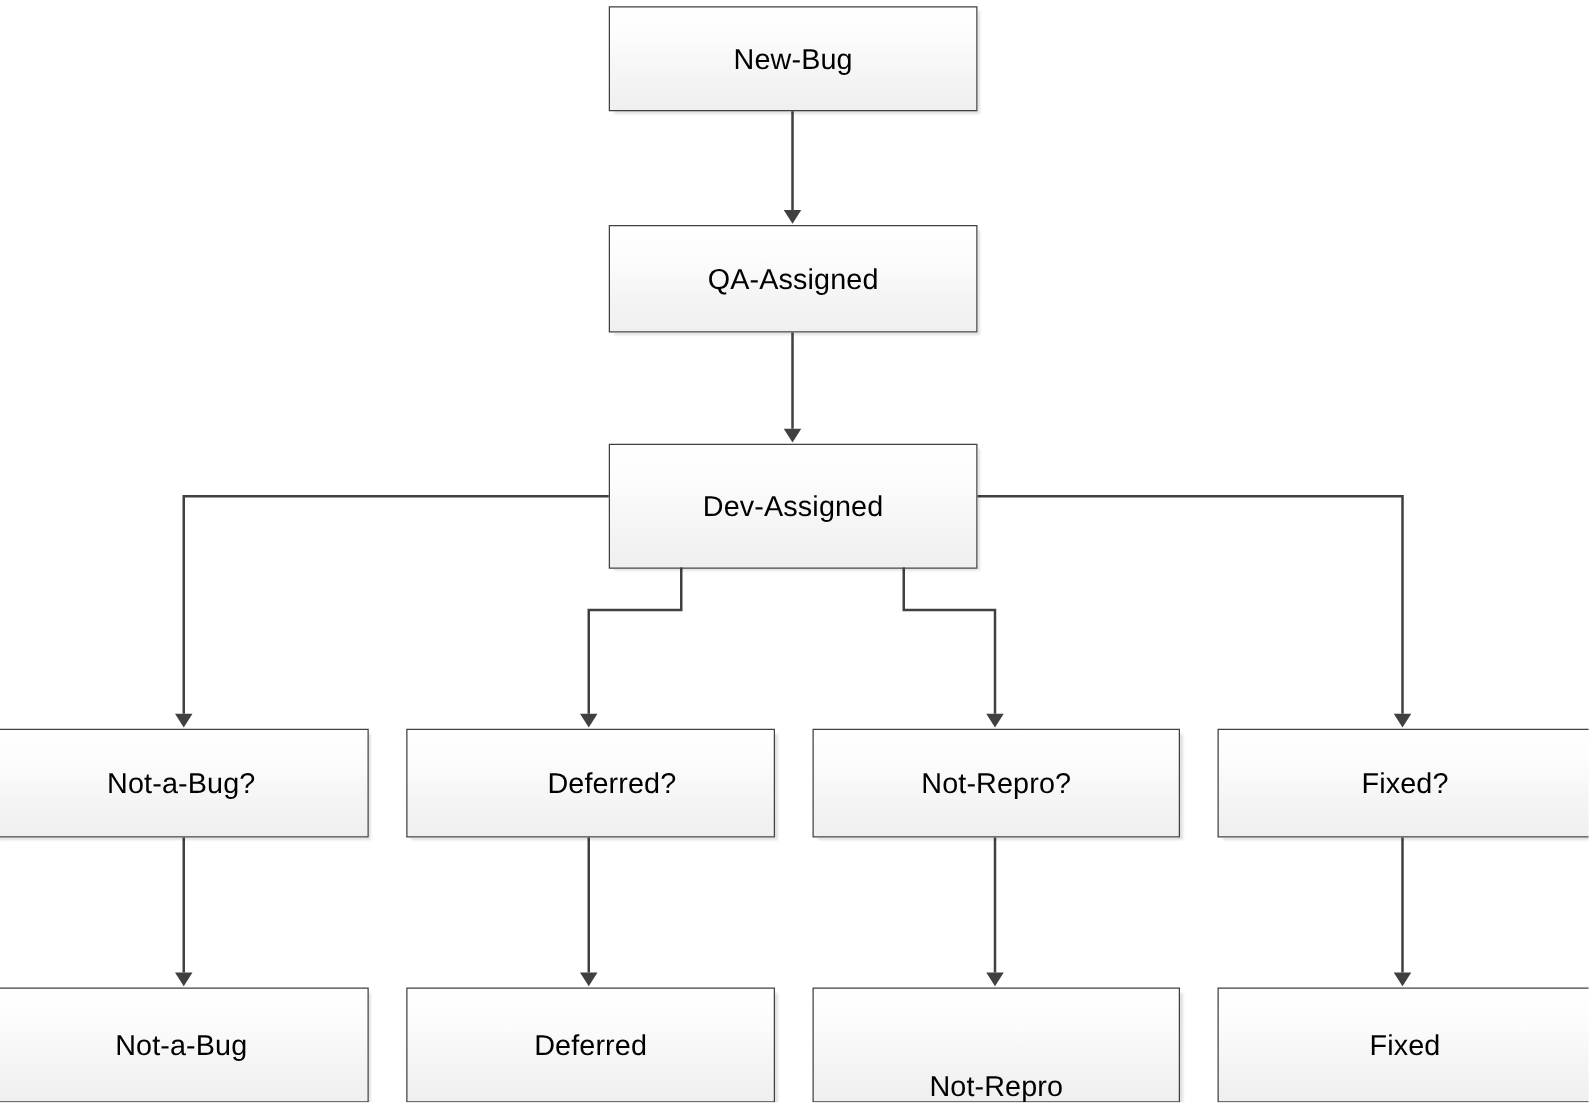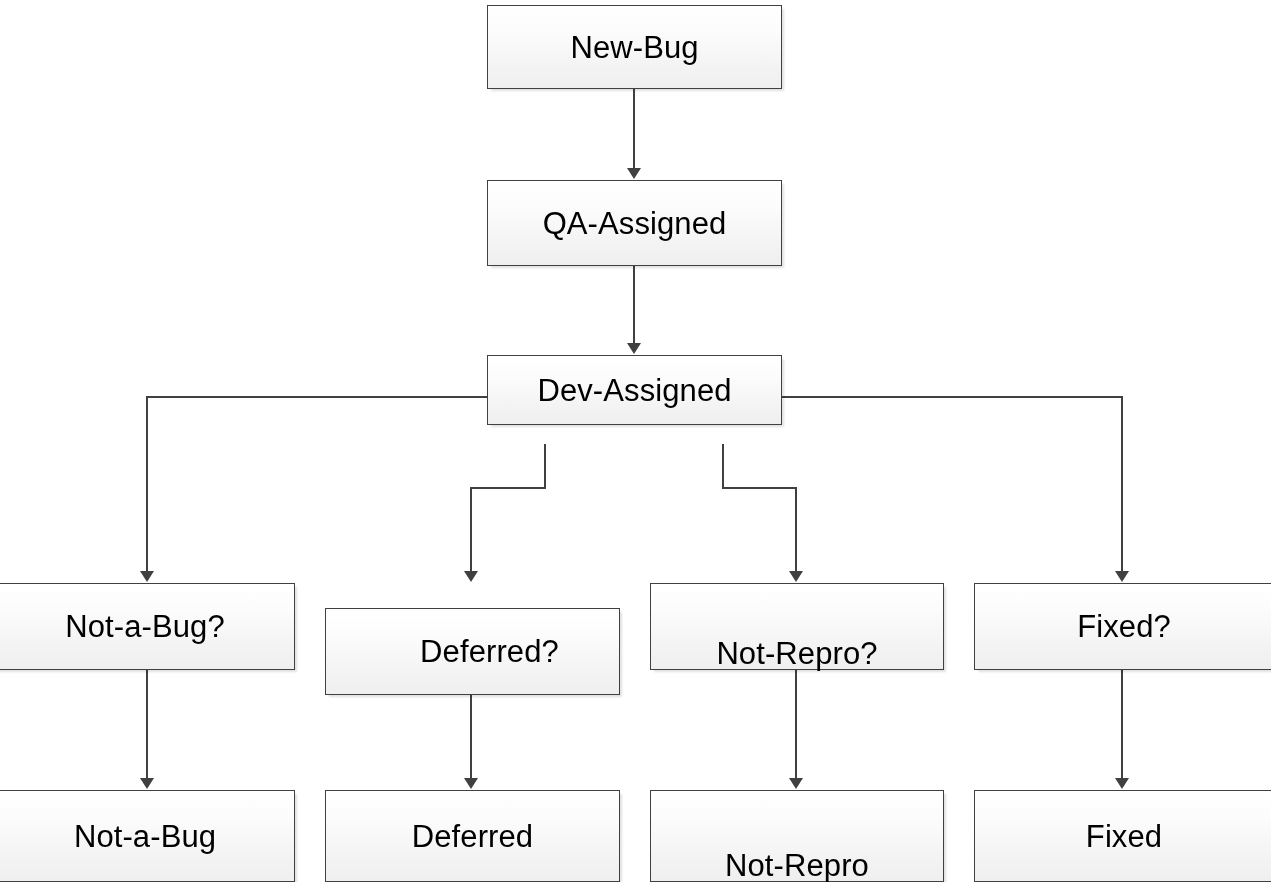--- a/index.html
+++ b/index.html
@@ -32,21 +32,21 @@
     border: 1px solid #404040;
     background: linear-gradient(to bottom, #ffffff 0%, #fcfcfc 30%, #f4f4f4 70%, #efefef 100%);
     box-shadow: 3px 3px 2px -1px rgba(0,0,0,0.12);
     display: flex;
     align-items: center;
     justify-content: center;
     z-index: 2;
   }
   .node-label {
     font-family: "Liberation Sans", sans-serif;
-    font-size: 31px;
+    font-size: 23px;
     color: #000000;
     line-height: 1;
     letter-spacing: 0.1px;
     white-space: nowrap;
     user-select: none;
   }
 </style>
 </head>
 <body>
 
@@ -93,30 +93,30 @@
         <polygon points="1115,778 1129,778 1122,789" fill="#404040"></polygon>
       </g>
     </svg>
   <div id="node-layer">
       <div class="node" style="left: 487px; top: 5px; width: 295px; height: 84px;">
         <span class="node-label">New-Bug</span>
       </div>
       <div class="node" style="left: 487px; top: 180px; width: 295px; height: 86px;">
         <span class="node-label">QA-Assigned</span>
       </div>
-      <div class="node" style="left: 487px; top: 355px; width: 295px; height: 70px; text-align: center;">
+      <div class="node" style="left: 487px; top: 355px; width: 295px; height: 100px; text-align: center;">
         <span class="node-label">Dev-Assigned</span>
       </div>
       <div class="node" style="left: -5px; top: 583px; width: 300px; height: 87px;">
         <span class="node-label">Not-a-Bug?</span>
       </div>
-      <div class="node" style="left: 325px; top: 608px; width: 295px; height: 87px; padding-left: 34px;">
+      <div class="node" style="left: 325px; top: 583px; width: 295px; height: 87px; padding-left: 34px;">
         <span class="node-label">Deferred?</span>
       </div>
-      <div class="node" style="left: 650px; top: 583px; width: 294px; height: 87px; align-items: flex-end;">
+      <div class="node" style="left: 650px; top: 583px; width: 294px; height: 87px;">
         <span class="node-label">Not-Repro?</span>
       </div>
       <div class="node" style="left: 974px; top: 583px; width: 300px; height: 87px;">
         <span class="node-label">Fixed?</span>
       </div>
       <div class="node" style="left: -5px; top: 790px; width: 300px; height: 92px;">
         <span class="node-label">Not-a-Bug</span>
       </div>
       <div class="node" style="left: 325px; top: 790px; width: 295px; height: 92px; justify-content: center;">
         <span class="node-label">Deferred</span>

